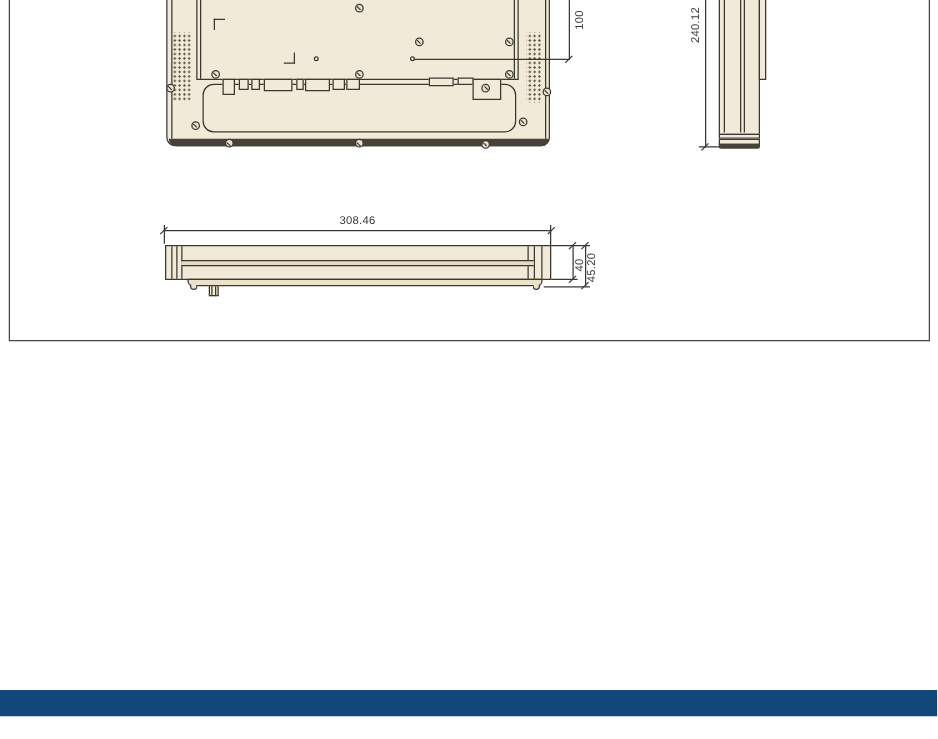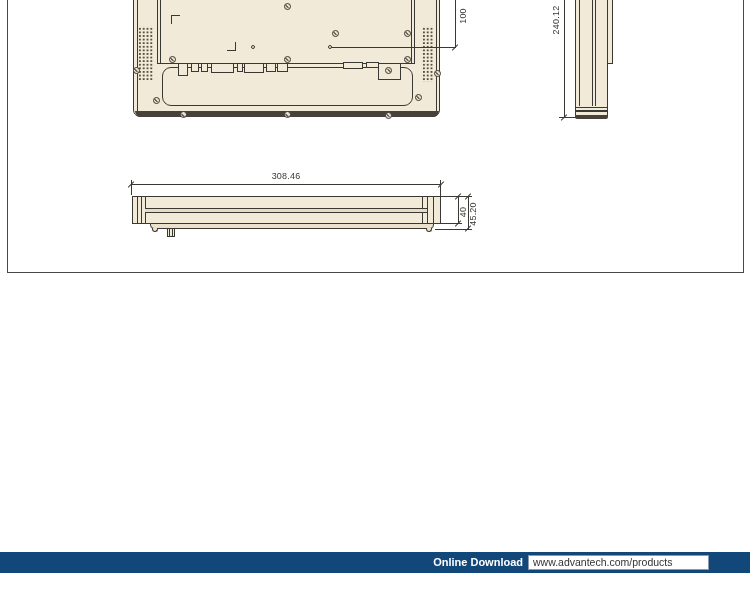--- a/index.html
+++ b/index.html
@@ -122,18 +122,14 @@
   <div class="ln" style="left:457.5px;top:196px;width:1px;height:27.5px"></div>
   <div class="tick" style="left:453.5px;top:195.5px"></div>
   <div class="tick" style="left:453.5px;top:222.5px"></div>
   <div class="ln" style="left:468px;top:196px;width:1px;height:33px"></div>
   <div class="tick" style="left:464px;top:195.5px"></div>
   <div class="tick" style="left:464px;top:228px"></div>
   <div class="dim rot" style="left:442.5px;top:206.5px;width:40px">40</div>
   <div class="dim rot" style="left:453px;top:208.5px;width:40px">45.20</div>
 
   <div class="bar"></div>
-  <div class="bar-label">Online Download</div>
-  <div class="url-box">
-    <span>www.advantech.com/products</span>
-  </div>
 
 </div>
 
 </body></html>

